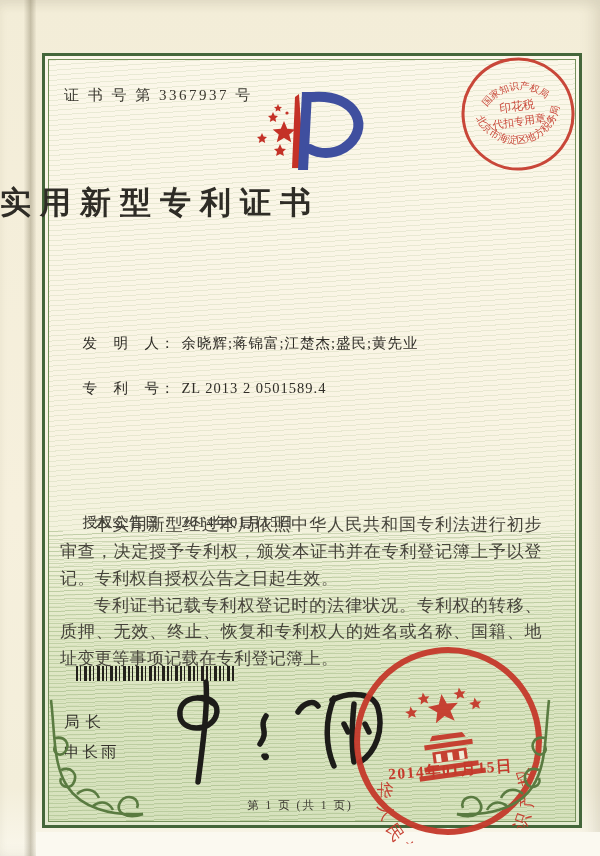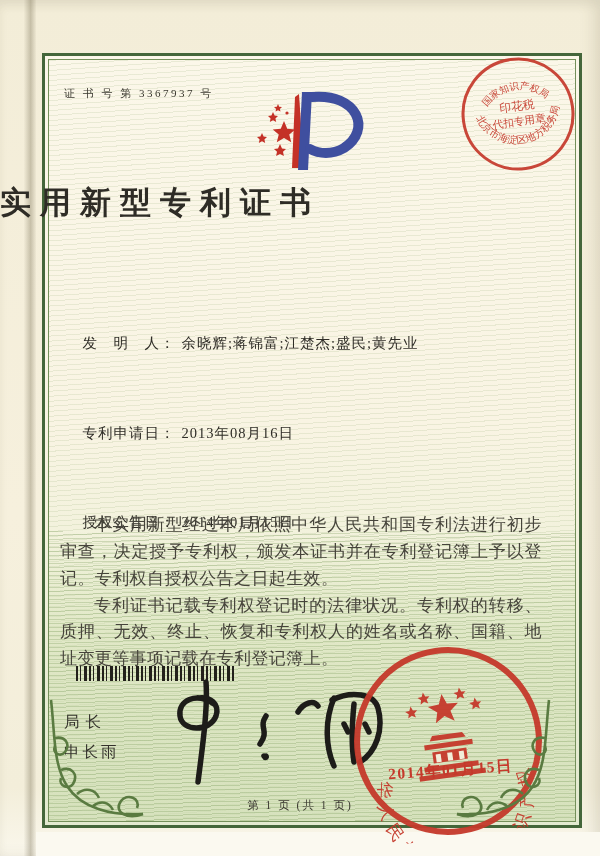--- a/index.html
+++ b/index.html
@@ -16,21 +16,21 @@
   .frame{position:absolute;left:42px;top:53px;width:534px;height:769px;
     border:3px solid #44663a;background:linear-gradient(180deg,#fbf7e9 0%,#f9f4e3 48%,#f0f1da 68%,#e7ecd2 84%,#e3ead0 100%);}
   .frame-inner{position:absolute;inset:3px;border:1px solid #74905a;}
   .pattern-full{position:absolute;inset:4px;
     background:repeating-linear-gradient(176deg,rgba(122,154,88,.14) 0 1px,rgba(122,154,88,0) 1px 5px);}
   .pattern-bottom{position:absolute;left:4px;right:4px;bottom:4px;height:290px;
     background:
       repeating-linear-gradient(178deg,rgba(110,146,78,.28) 0 1px,rgba(110,146,78,0) 1px 4px),
       linear-gradient(180deg,rgba(213,226,183,0) 0,rgba(211,224,180,.45) 35%,rgba(206,220,176,.6) 100%);}
 
-  .cert-number{position:absolute;left:64px;top:86px;font-size:11px;letter-spacing:2.5px;color:#3a382f;}
+  .cert-number{position:absolute;left:64px;top:86px;font-size:15px;letter-spacing:2.5px;color:#3a382f;}
 
   .logo{position:absolute;left:238px;top:86px;width:142px;height:94px;}
   .tax-seal{position:absolute;left:460px;top:56px;width:116px;height:116px;transform:rotate(-8deg);opacity:.92;}
 
   .title{position:absolute;left:0;right:0;top:182px;margin:0;text-align:left;
     font-size:31px;font-weight:700;letter-spacing:9px;color:#2e2c26;}
 
   .field{position:absolute;left:64px;font-size:14.5px;color:#2f2d27;letter-spacing:1px;white-space:pre;}
   .f0{top:262px}.f1{top:317px}.f2{top:362px}.f3{top:407px}.f4{top:452px}.f5{top:496px}
   .fvalue{margin-left:6px;}
@@ -103,22 +103,22 @@
     </text>
     <text class="seal-text" x="57" y="53" font-size="11.5" text-anchor="middle">印花税</text>
     <text class="seal-text" x="57" y="68" font-size="10.5" text-anchor="middle">代扣专用章</text>
   </svg>
 
   <h1 class="title">实用新型专利证书</h1>
 
   <div class="field f1">
     <span>发　明　人：</span><span class="fvalue">余晓辉;蒋锦富;江楚杰;盛民;黄先业</span>
   </div>
-  <div class="field f3">
-    <span>专利申请日：</span><span class="fvalue">2013年08月16日</span>
+  <div class="field f2">
+    <span>专　利　号：</span><span class="fvalue">ZL 2013 2 0501589.4</span>
   </div>
   <div class="field f5">
     <span>授权公告日：</span><span class="fvalue">2014年01月15日</span>
   </div>
 
   <div class="body-text">
     <p>本实用新型经过本局依照中华人民共和国专利法进行初步审查，决定授予专利权，颁发本证书并在专利登记簿上予以登记。专利权自授权公告之日起生效。</p>
     <p>专利证书记载专利权登记时的法律状况。专利权的转移、质押、无效、终止、恢复和专利权人的姓名或名称、国籍、地址变更等事项记载在专利登记簿上。</p>
   </div>
 

